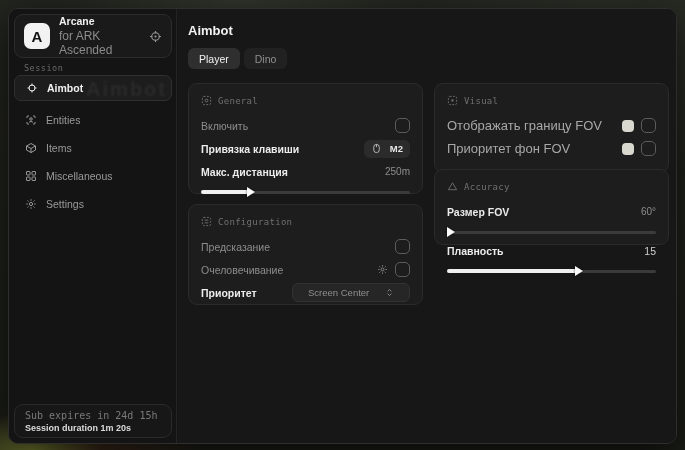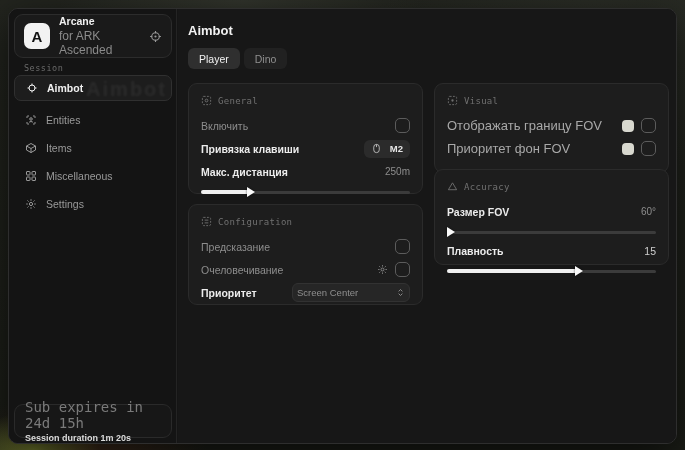--- a/index.html
+++ b/index.html
@@ -45,21 +45,21 @@
   .nav-item .nico{ display:flex; width:13px; justify-content:center; flex:0 0 auto; }
   .ghost{
     position:absolute; right:4px; top:2px; font-size:20px; font-weight:bold;
     color:#ffffff; opacity:.06; filter:blur(1px); letter-spacing:2px; pointer-events:none;
   }
   .side-footer{
     position:absolute; left:5px; bottom:5px; width:158px; height:34px;
     background:#171717; border:1px solid #2a2a2a; border-radius:9px;
     padding:4px 10px; display:flex; flex-direction:column; justify-content:center; gap:2px;
   }
-  .side-footer .l1{ font-family:"DejaVu Sans Mono", monospace; font-size:14px; color:#7a7a7a; }
+  .side-footer .l1{ font-family:"DejaVu Sans Mono", monospace; font-size:10px; color:#7a7a7a; }
   .side-footer .l2{ font-size:9px; font-weight:bold; color:#dcdcdc; }
   
   .main{ position:absolute; left:169px; top:0; right:0; bottom:0; background:#171717; }
   .page-title{ position:absolute; left:10px; top:14px; font-size:13px; font-weight:bold; color:#f2f2f2; }
   .tabs{ position:absolute; left:10px; top:39px; display:flex; gap:4px;align-items:flex-end; }
   .tab{ height:21px; padding:0 11px; border-radius:6px; display:flex; align-items:center;
     font-size:10.5px; color:#8f8f8f; background:#212121; }
   .tab.active{ background:#2f2f2f; color:#f2f2f2; }
   .card{
     position:absolute; width:235px; background:#1d1d1d;
@@ -74,21 +74,21 @@
   .val{ font-size:10px; color:#8d8d8d;text-align:right; }
   .val-bright{ font-size:10.5px; color:#cfcfcf; }
   .checkbox{ width:15px; height:15px; border:1.5px solid #5c5c5c; border-radius:5px; background:transparent; flex:0 0 auto; }
   .ctrl-group{ display:flex; align-items:center; gap:7px; }
   .swatch{ width:12px; height:12px; border-radius:4px; background:#d8d8cf; flex:0 0 auto; }
   .keybadge{ display:flex; align-items:center; gap:8px; background:#2b2b2b; border-radius:6px;
     height:18px; padding:0 7px; color:#e6e6e6; font-size:9.5px; font-weight:bold; }
   .keybadge .micon{ display:flex; color:#bdbdbd; }
   .dropdown{ display:flex; align-items:center; justify-content:space-between; gap:6px;
     background:#262626; border:1px solid #323232; border-radius:6px;
-    height:19px; width:118px; padding:0 4px; color:#8f8f8f; font-size:9.5px; }
+    height:19px; width:118px; padding:0 15px; color:#8f8f8f; font-size:9.5px; }
   .slider{ position:relative; height:12px; margin-top:4px; }
   .slider .track{ position:absolute; left:0; right:0; top:5px; height:3px; background:#3b3b3b; border-radius:2px; }
   .slider .fill{ position:absolute; left:0; top:4px; height:4px; background:#f0f0f0; border-radius:2px; }
   .slider .thumb{ position:absolute; top:1px; width:0; height:0; margin-left:-2px;
     border-top:5px solid transparent; border-bottom:5px solid transparent; border-left:8px solid #fafafa;
     filter:drop-shadow(0 0 1px rgba(0,0,0,.6)); }
   svg{ display:block; }
 </style>
 </head>
 <body>
@@ -277,21 +277,21 @@
       </div>
       <div class="row">
         <span class="lbl-mid">Приоритет фон FOV</span>
         <span class="ctrl-group">
           <span class="swatch"></span>
           <span class="checkbox"></span>
         </span>
       </div>
     </div>
 
-    <div class="card" style="left:256px; top:160px; height:96px">
+    <div class="card" style="left:256px; top:160px; height:76px">
       <div class="card-head">
         <span>
           <svg width="11" height="11" viewBox="0 0 24 24" fill="none" stroke="currentColor" stroke-width="2">
             <path d="M12 4L21 19H3z" stroke-linejoin="round"></path>
           </svg>
         </span>
         <span>Accuracy</span>
       </div>
       <div class="row">
         <span class="lbl-bright">Размер FOV</span>

